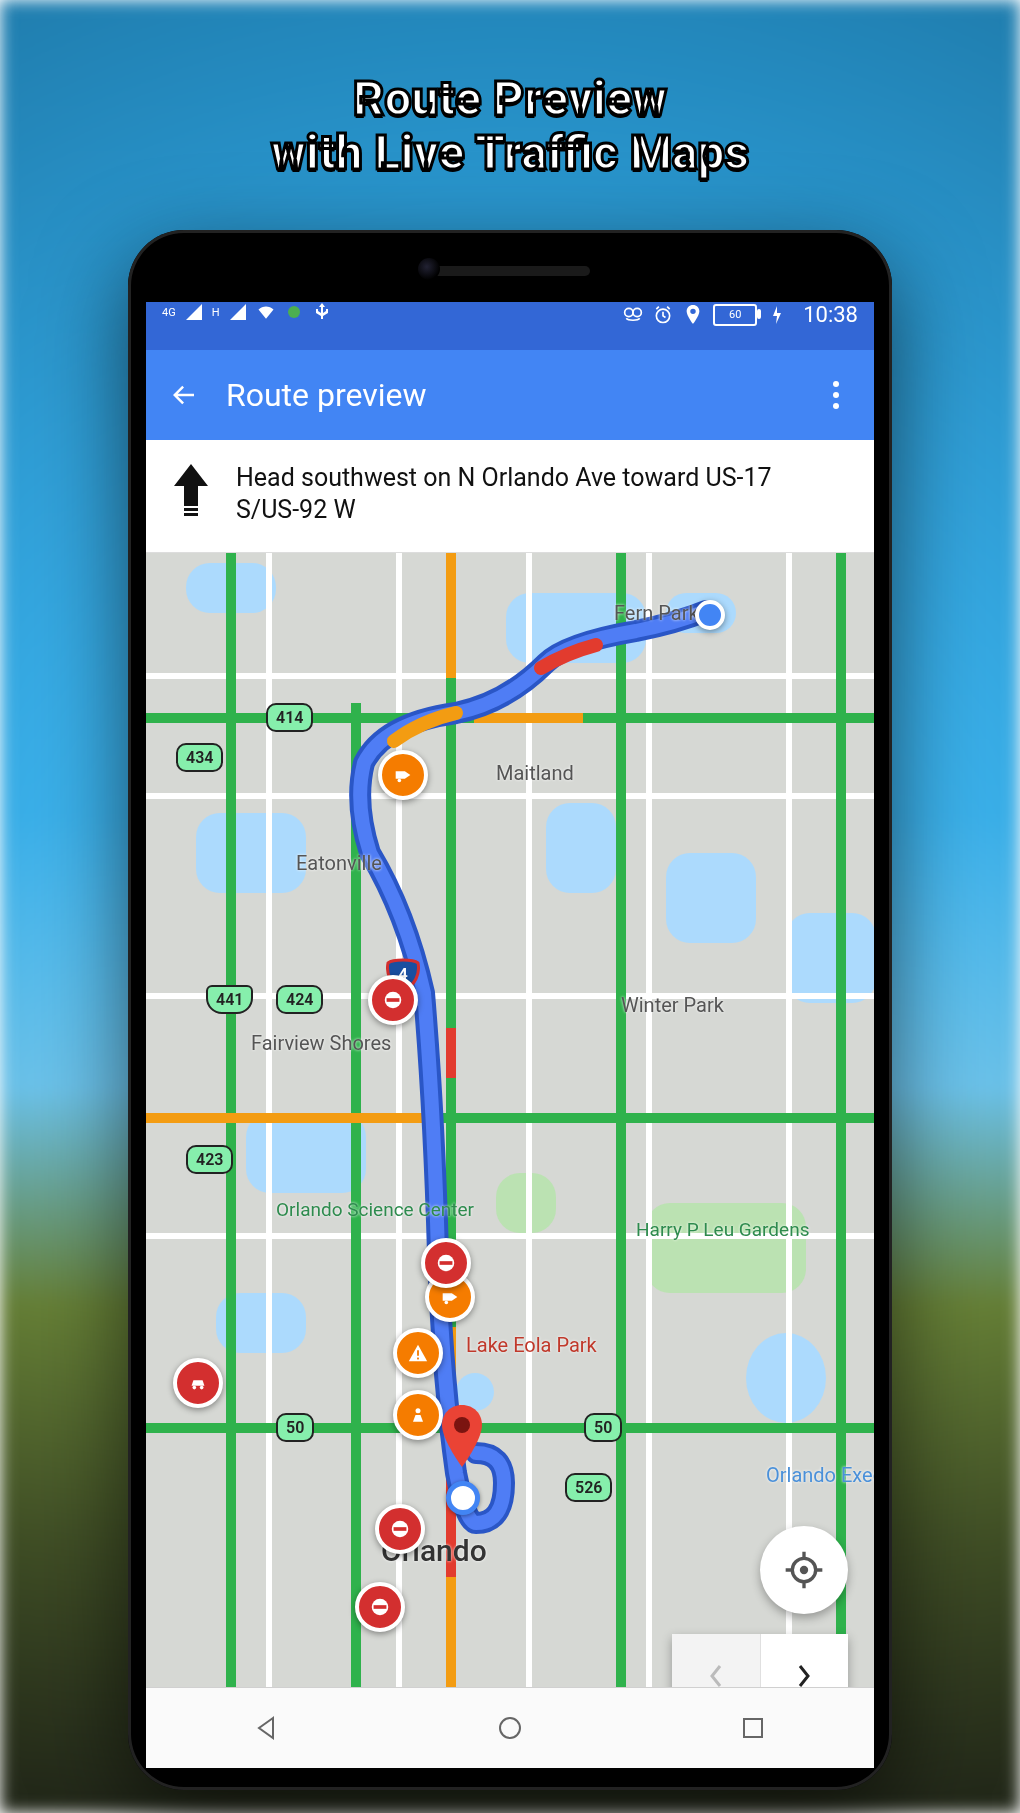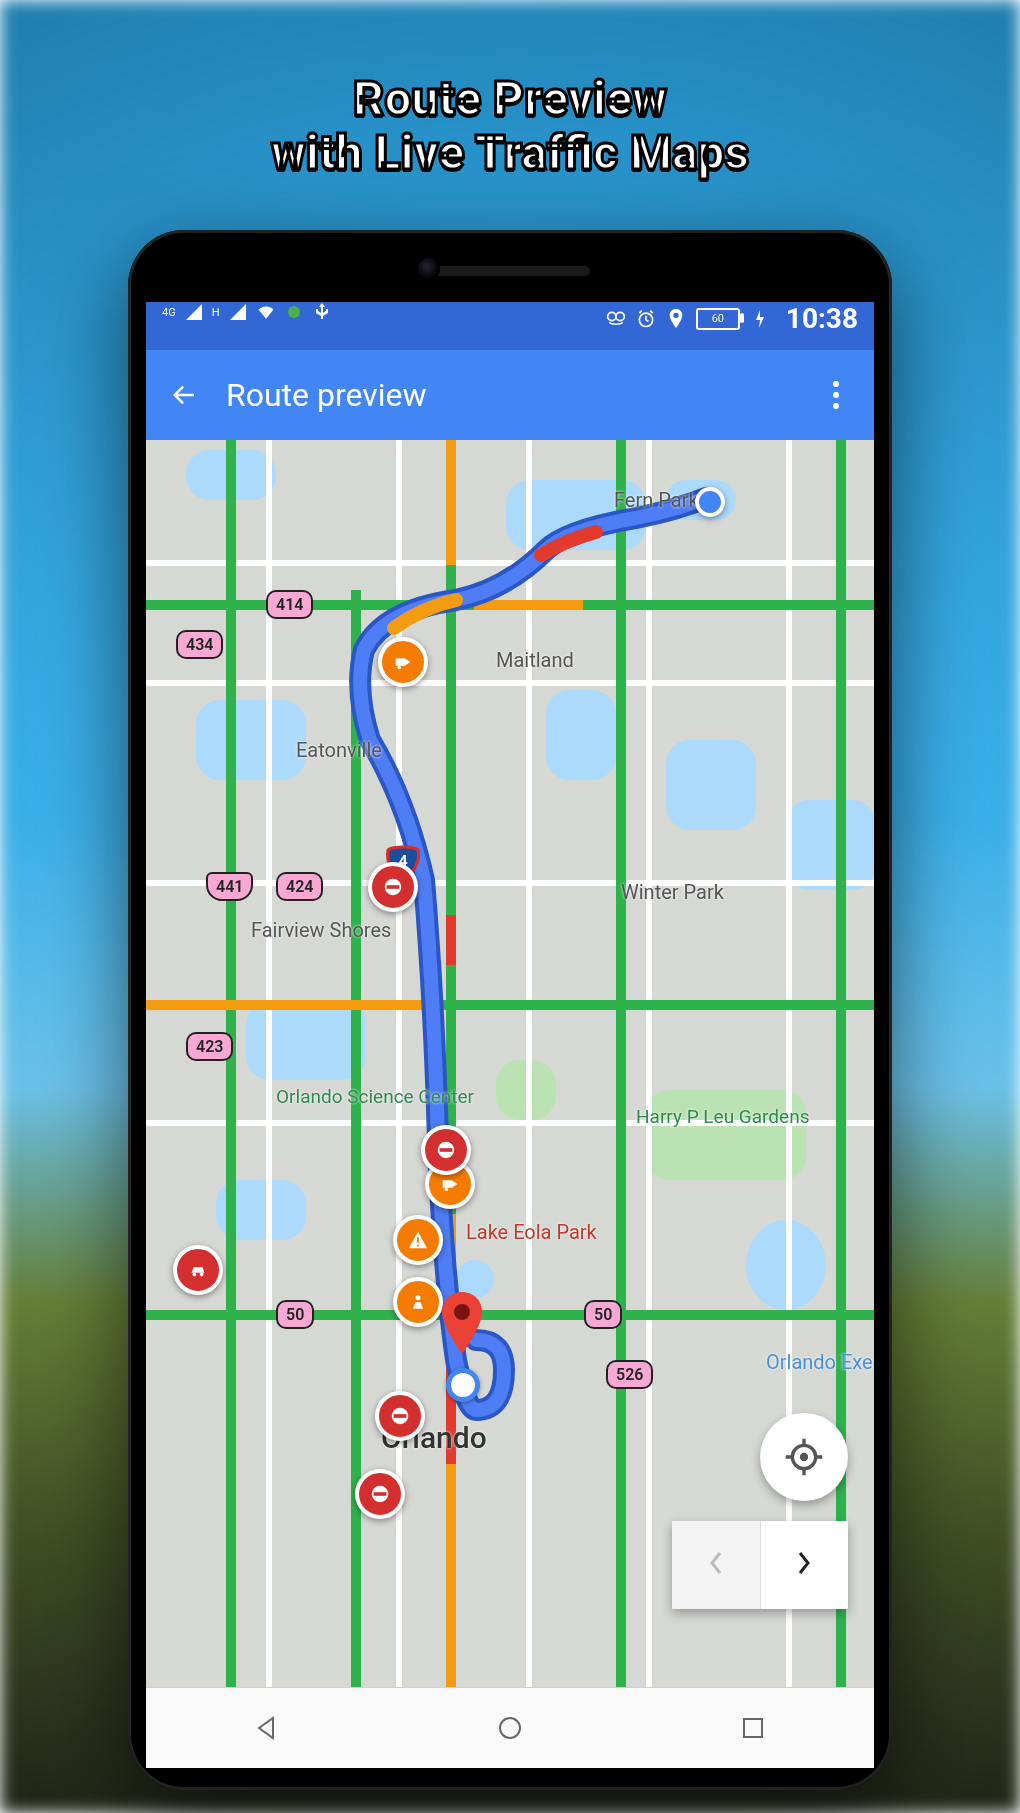--- a/index.html
+++ b/index.html
@@ -24,21 +24,21 @@
   .screen{position:absolute;top:72px;left:18px;right:18px;bottom:22px;background:#e8ebe8;overflow:hidden;}
 
   
   .statusbar{height:48px;background:#3367d6;color:#fff;display:flex;align-items:flex-start;padding:0 16px;font-size:20px;}
   .statusbar .left{display:flex;gap:8px;align-items:center;font-size:16px;}
   .statusbar .spacer{flex:1;}
   .statusbar .right{display:flex;gap:10px;align-items:center;}
   .sbic{width:20px;height:20px;display:inline-flex;align-items:center;justify-content:center;}
   .batt{width:40px;height:18px;border:2px solid #fff;border-radius:3px;position:relative;font-size:11px;display:flex;align-items:center;justify-content:center;}
   .batt::after{content:"";position:absolute;right:-6px;top:3px;width:4px;height:10px;background:#fff;border-radius:2px;}
-  .statusbar .time{font-size:28px;margin-left:6px;font-weight:bold;}
+  .statusbar .time{font-size:22px;margin-left:6px;}
 
   
   .appbar{height:90px;background:#4285f4;color:#fff;display:flex;align-items:center;padding:0 18px;}
   .appbar .back{width:40px;height:40px;display:flex;align-items:center;justify-content:center;cursor:pointer;}
   .appbar .title{font-size:32px;margin-left:22px;flex:1;}
   .appbar .menu{width:40px;height:40px;display:flex;flex-direction:column;align-items:center;justify-content:center;gap:5px;cursor:pointer;}
   .appbar .menu span{width:6px;height:6px;background:#fff;border-radius:50%;}
 
   
   .instruction{background:#fff;padding:22px 22px 26px 22px;display:flex;align-items:flex-start;gap:22px;border-bottom:1px solid #ddd;}
@@ -68,21 +68,21 @@
 
   
   .marker{position:absolute;width:42px;height:42px;border-radius:50%;background:#f57c00;border:4px solid #fff;box-shadow:0 2px 6px rgba(0,0,0,.4);display:flex;align-items:center;justify-content:center;}
   .marker svg,.marker span{pointer-events:none;}
   .marker.red{background:#d32f2f;}
   .pin{position:absolute;width:44px;height:62px;}
   .destdot{position:absolute;width:24px;height:24px;border-radius:50%;background:#fff;border:5px solid #4285f4;box-shadow:0 1px 4px rgba(0,0,0,.4);}
   .startdot{position:absolute;width:22px;height:22px;border-radius:50%;background:#4285f4;border:4px solid #fff;box-shadow:0 2px 6px rgba(0,0,0,.4);}
 
   
-  .shield{position:absolute;padding:3px 8px;font-size:16px;font-weight:600;color:#222;background:#f9a8d4;border:2px solid #222;border-radius:10px;}
+  .shield{position:absolute;padding:3px 8px;font-size:16px;font-weight:600;color:#222;background:#86efac;border:2px solid #222;border-radius:10px;}
   .interstate{position:absolute;width:34px;height:34px;}
 
   
   .place{position:absolute;font-size:20px;color:#555;white-space:nowrap;text-shadow:0 0 3px #fff;}
   .place.city{font-size:30px;color:#333;font-weight:500;}
   .place.park{color:#2e8b4e;font-size:19px;}
   .place.small{font-size:20px;}
   .place.red{color:#c0392b;}
 
   
@@ -178,20 +178,30 @@
           </svg>
       </div>
       <div class="title">Route preview</div>
       <div class="menu">
         <span></span>
           <span></span>
           <span></span>
       </div>
     </div>
 
+    <div class="instruction">
+      <div class="arrow">
+        <svg width="46" height="58" viewBox="0 0 46 58">
+          <path d="M23 2 L40 24 H30 V44 H16 V24 H6 Z" fill="#111"></path>
+          <rect x="16" y="46" width="14" height="3" fill="#111"></rect>
+          <rect x="16" y="51" width="14" height="3" fill="#111"></rect>
+        </svg>
+      </div>
+      <div class="txt">Head southwest on N Orlando Ave toward US-17 S/US-92 W</div>
+    </div>
 
     <div class="map">
 
       <div class="block" style="left:0;top:0;right:0;bottom:0;border-radius:0;"></div>
       <div class="water" style="left:40px;top:10px;width:90px;height:50px;"></div>
       <div class="water" style="left:360px;top:40px;width:140px;height:70px;"></div>
       <div class="water" style="left:520px;top:40px;width:70px;height:40px;"></div>
       <div class="water" style="left:50px;top:260px;width:110px;height:80px;"></div>
       <div class="water" style="left:400px;top:250px;width:70px;height:90px;"></div>
       <div class="water" style="left:520px;top:300px;width:90px;height:90px;"></div>
@@ -243,21 +253,21 @@
       <div class="place city" style="left:235px;top:980px;">Orlando</div>
       <div class="place" style="left:620px;top:910px;color:#4a90d9;">Orlando Executive</div>
 
       <div class="shield" style="left:120px;top:150px;">414</div>
       <div class="shield" style="left:30px;top:190px;">434</div>
       <div class="shield" style="left:60px;top:432px;border-radius:6px 6px 16px 16px;">441</div>
       <div class="shield" style="left:130px;top:432px;">424</div>
       <div class="shield" style="left:40px;top:592px;">423</div>
       <div class="shield" style="left:130px;top:860px;">50</div>
       <div class="shield" style="left:438px;top:860px;">50</div>
-      <div class="shield" style="left:460px;top:920px;">526</div>
+      <div class="shield" style="left:419px;top:920px;">526</div>
       <div class="interstate" style="left:240px;top:404px;">
         <svg width="34" height="34" viewBox="0 0 34 34">
             <path d="M2 6c5-4 25-4 30 0 2 10-2 22-15 28C4 28 0 16 2 6z" fill="#1a4fa0" stroke="#d32f2f" stroke-width="3"></path>
             <text x="17" y="23" text-anchor="middle" font-size="16" font-weight="700" fill="#fff">4</text>
           </svg>
       </div>
 
       <div id="markers-layer">
           <div class="marker" style="left: 232px; top: 197px;">
             <svg width="22" height="22" viewBox="0 0 24 24">

